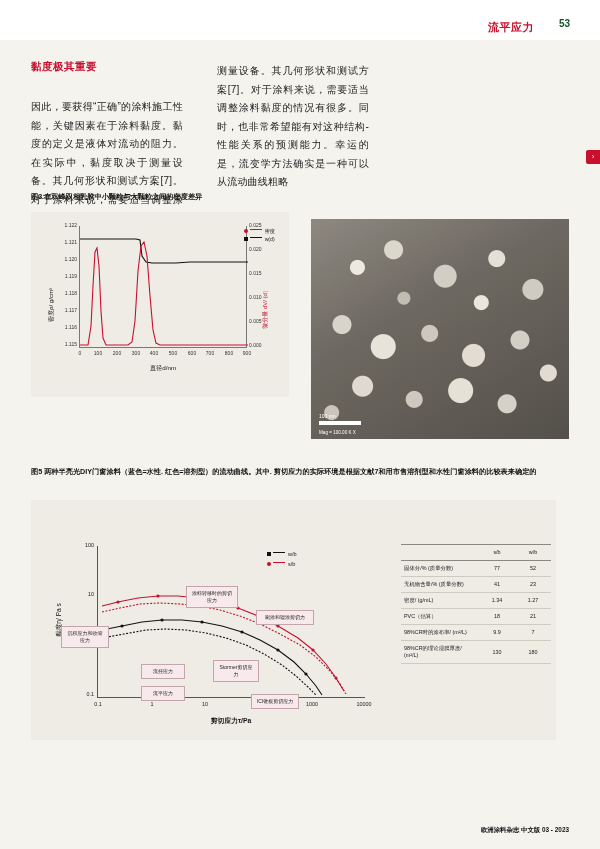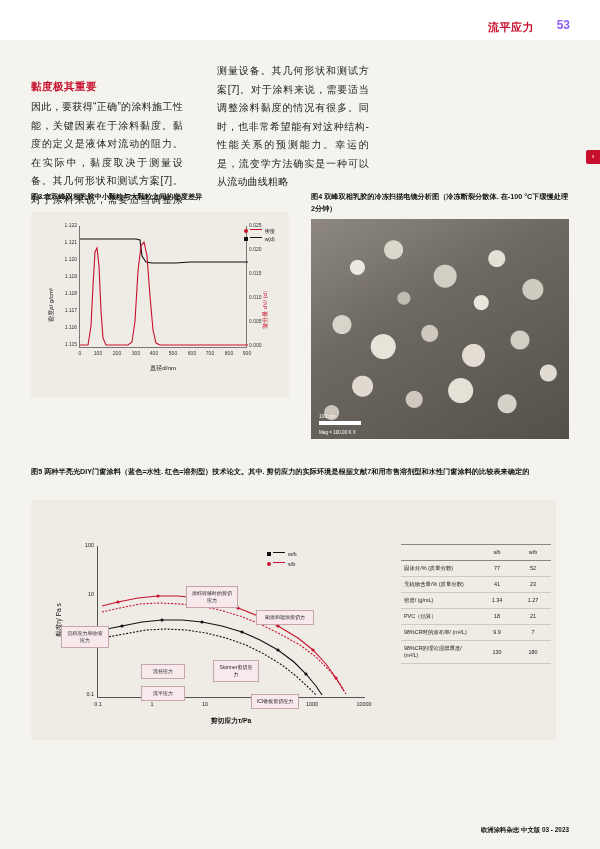--- a/index.html
+++ b/index.html
@@ -26,29 +26,28 @@
     position:absolute; top:0; left:0; right:0; height:40px;
     background:#ffffff;
   }
   .header-title {
     position:absolute; right:66px; top:20px;
     font-size:11px; font-weight:bold; color:#c8102e;
     letter-spacing:0.5px;
   }
   .header-page {
     position:absolute; right:30px; top:18px;
-    font-size:12px; font-weight:bold; color:#8b5cf6;
+    font-size:10px; font-weight:bold; color:#14532d;
   }
 
   
   .sec-title {
     position:absolute; left:31px; top:60px;
     font-size:10.5px; font-weight:bold; color:#c8102e;
     letter-spacing:0.5px;
-    margin-top:20px;
   }
 
   
   .col {
     position:absolute;
     font-size:10px;
     line-height:1.85;
     color:#1c1c1c;
     text-align:justify;
     letter-spacing:0.2px;
@@ -283,29 +282,28 @@
 
           <polyline points="0,119 8,119 11,100 13,60 15,26 17,22 19,40 21,85 23,112 26,119 40,119 48,119 52,116 55,95 58,45 61,20 64,16 67,30 70,70 73,104 76,117 80,119 110,119 168,119" fill="none" stroke="#c8102e" stroke-width="1.1"></polyline>
         </svg>
       </div>
       <div class="legend">
         <div><span class="lg-dot"></span><span class="lg-dash"></span><span>密度</span></div>
         <div><span class="lg-sq"></span><span class="lg-dash2"></span><span>w(d)</span></div>
       </div>
     </div>
 
-    <div class="fig-cap fig4-cap">图4 双峰双相乳胶的冷冻扫描电镜分析图（冷冻断裂分散体. 在-100 °C下缓慢处理2分钟）</div>
     <div class="fig4">
       <div class="micro"></div>
       <div class="scale-txt">100 nm</div>
       <div class="scalebar"></div>
       <div class="meta">Mag = 100.00 K X</div>
     </div>
 
-    <div class="fig-cap fig5-cap">图5 两种半亮光DIY门窗涂料（蓝色=水性. 红色=溶剂型）技术论文。其中. 剪切应力的实际环境是根据文献7和用市售溶剂型和水性门窗涂料的比较表来确定的</div>
+    <div class="fig-cap fig5-cap">图5 两种半亮光DIY门窗涂料（蓝色=水性. 红色=溶剂型）的流动曲线。其中. 剪切应力的实际环境是根据文献7和用市售溶剂型和水性门窗涂料的比较表来确定的</div>
     <div class="fig5">
       <div class="ylabel">黏度η/ Pa s</div>
       <div class="xlabel">剪切应力τ/Pa</div>
       <div class="plot">
         <div class="ytick" style="top:-4px;">100</div>
         <div class="ytick" style="top:45px;">10</div>
         <div class="ytick" style="top:95px;">1</div>
         <div class="ytick" style="top:145px;">0.1</div>
 
         <div class="xtick" style="left:0px;">0.1</div>

